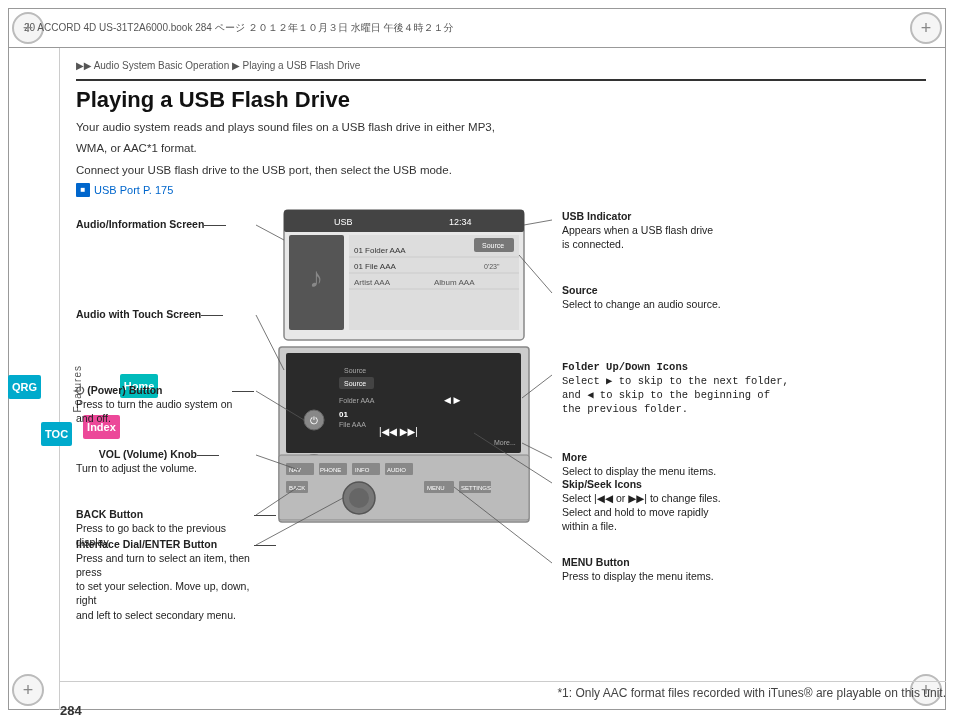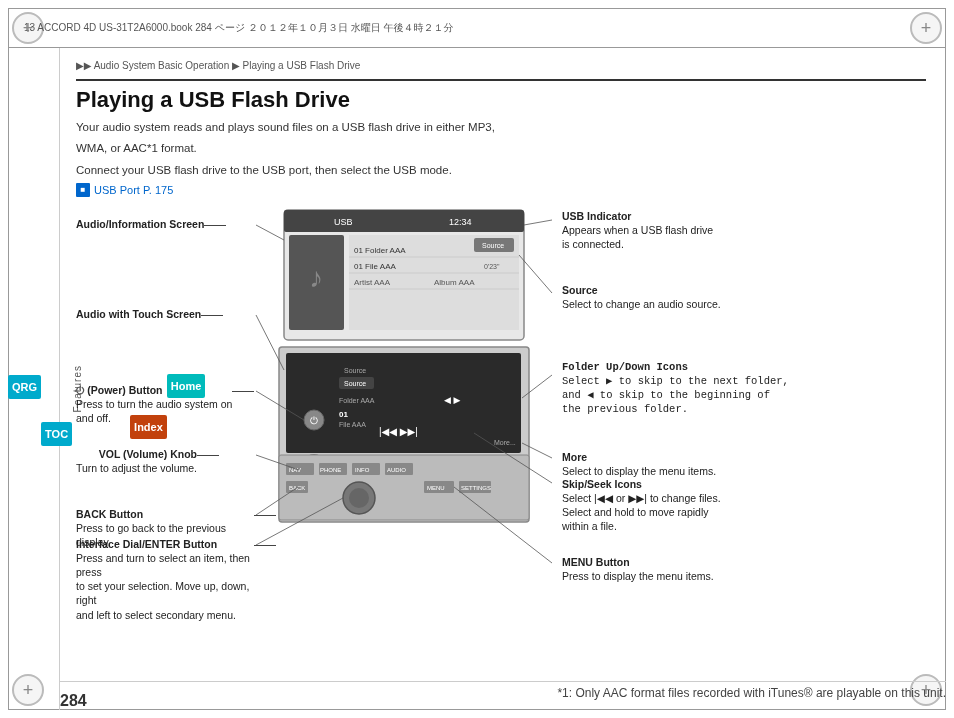--- a/index.html
+++ b/index.html
@@ -97,21 +97,21 @@
     .tab-toc { background: #00aacc; margin-top: 104px; }
     .sidebar-features {
       writing-mode: vertical-rl;
       text-orientation: mixed;
       transform: rotate(180deg);
       font-size: 10px;
       color: #555;
       margin-top: 10px;
       letter-spacing: 1px;
     }
-    .tab-index { background: #c2410c; margin-top: 90px; margin-left: 47px; }
+    .tab-index { background: #ec4899; margin-top: 90px; }
     .tab-home { background: #00bbbb; margin-top: 8px; }
 
     
     .main-content {
       position: absolute;
       left: 60px;
       top: 48px;
       right: 8px;
       bottom: 8px;
       padding: 12px 20px 10px 16px;
@@ -172,23 +172,23 @@
       font-size: 12px;
       color: #444;
       border-top: 1px solid #ccc;
       padding-top: 4px;
       text-align: right;
     }
 
     
     .page-number {
       position: absolute;
-      bottom: 8px;
+      bottom: 0;
       left: 60px;
-      font-size: 16px;
+      font-size: 13px;
       font-weight: bold;
       color: #333;
     }
 
     
     .diagram-container {
       display: flex;
       position: relative;
       margin-top: 4px;
       height: 370px;
@@ -223,21 +223,21 @@
 <body>
 
 <div class="circle-dec cd-tl"></div>
 <div class="circle-dec cd-tr"></div>
 <div class="circle-dec cd-bl"></div>
 <div class="circle-dec cd-br"></div>
 
 <div class="page-border"></div>
 
 <div class="top-header">
-  <span class="top-header-text">13 ACCORD 4D US-31T2A6000.book   284 ページ   ２０１２年１０月３日   水曜日   午後４時２１分</span>
+  <span class="top-header-text">20 ACCORD 4D US-31T2A6000.book   284 ページ   ２０１２年１０月３日   水曜日   午後４時２１分</span>
 </div>
 
 <div class="crosshair ch-tl"></div>
 <div class="crosshair ch-tr"></div>
 <div class="crosshair ch-bl"></div>
 <div class="crosshair ch-br"></div>
 
 <div class="sidebar">
   <div class="sidebar-tab tab-qrg">QRG</div>
   <div class="sidebar-tab tab-toc">TOC</div>

